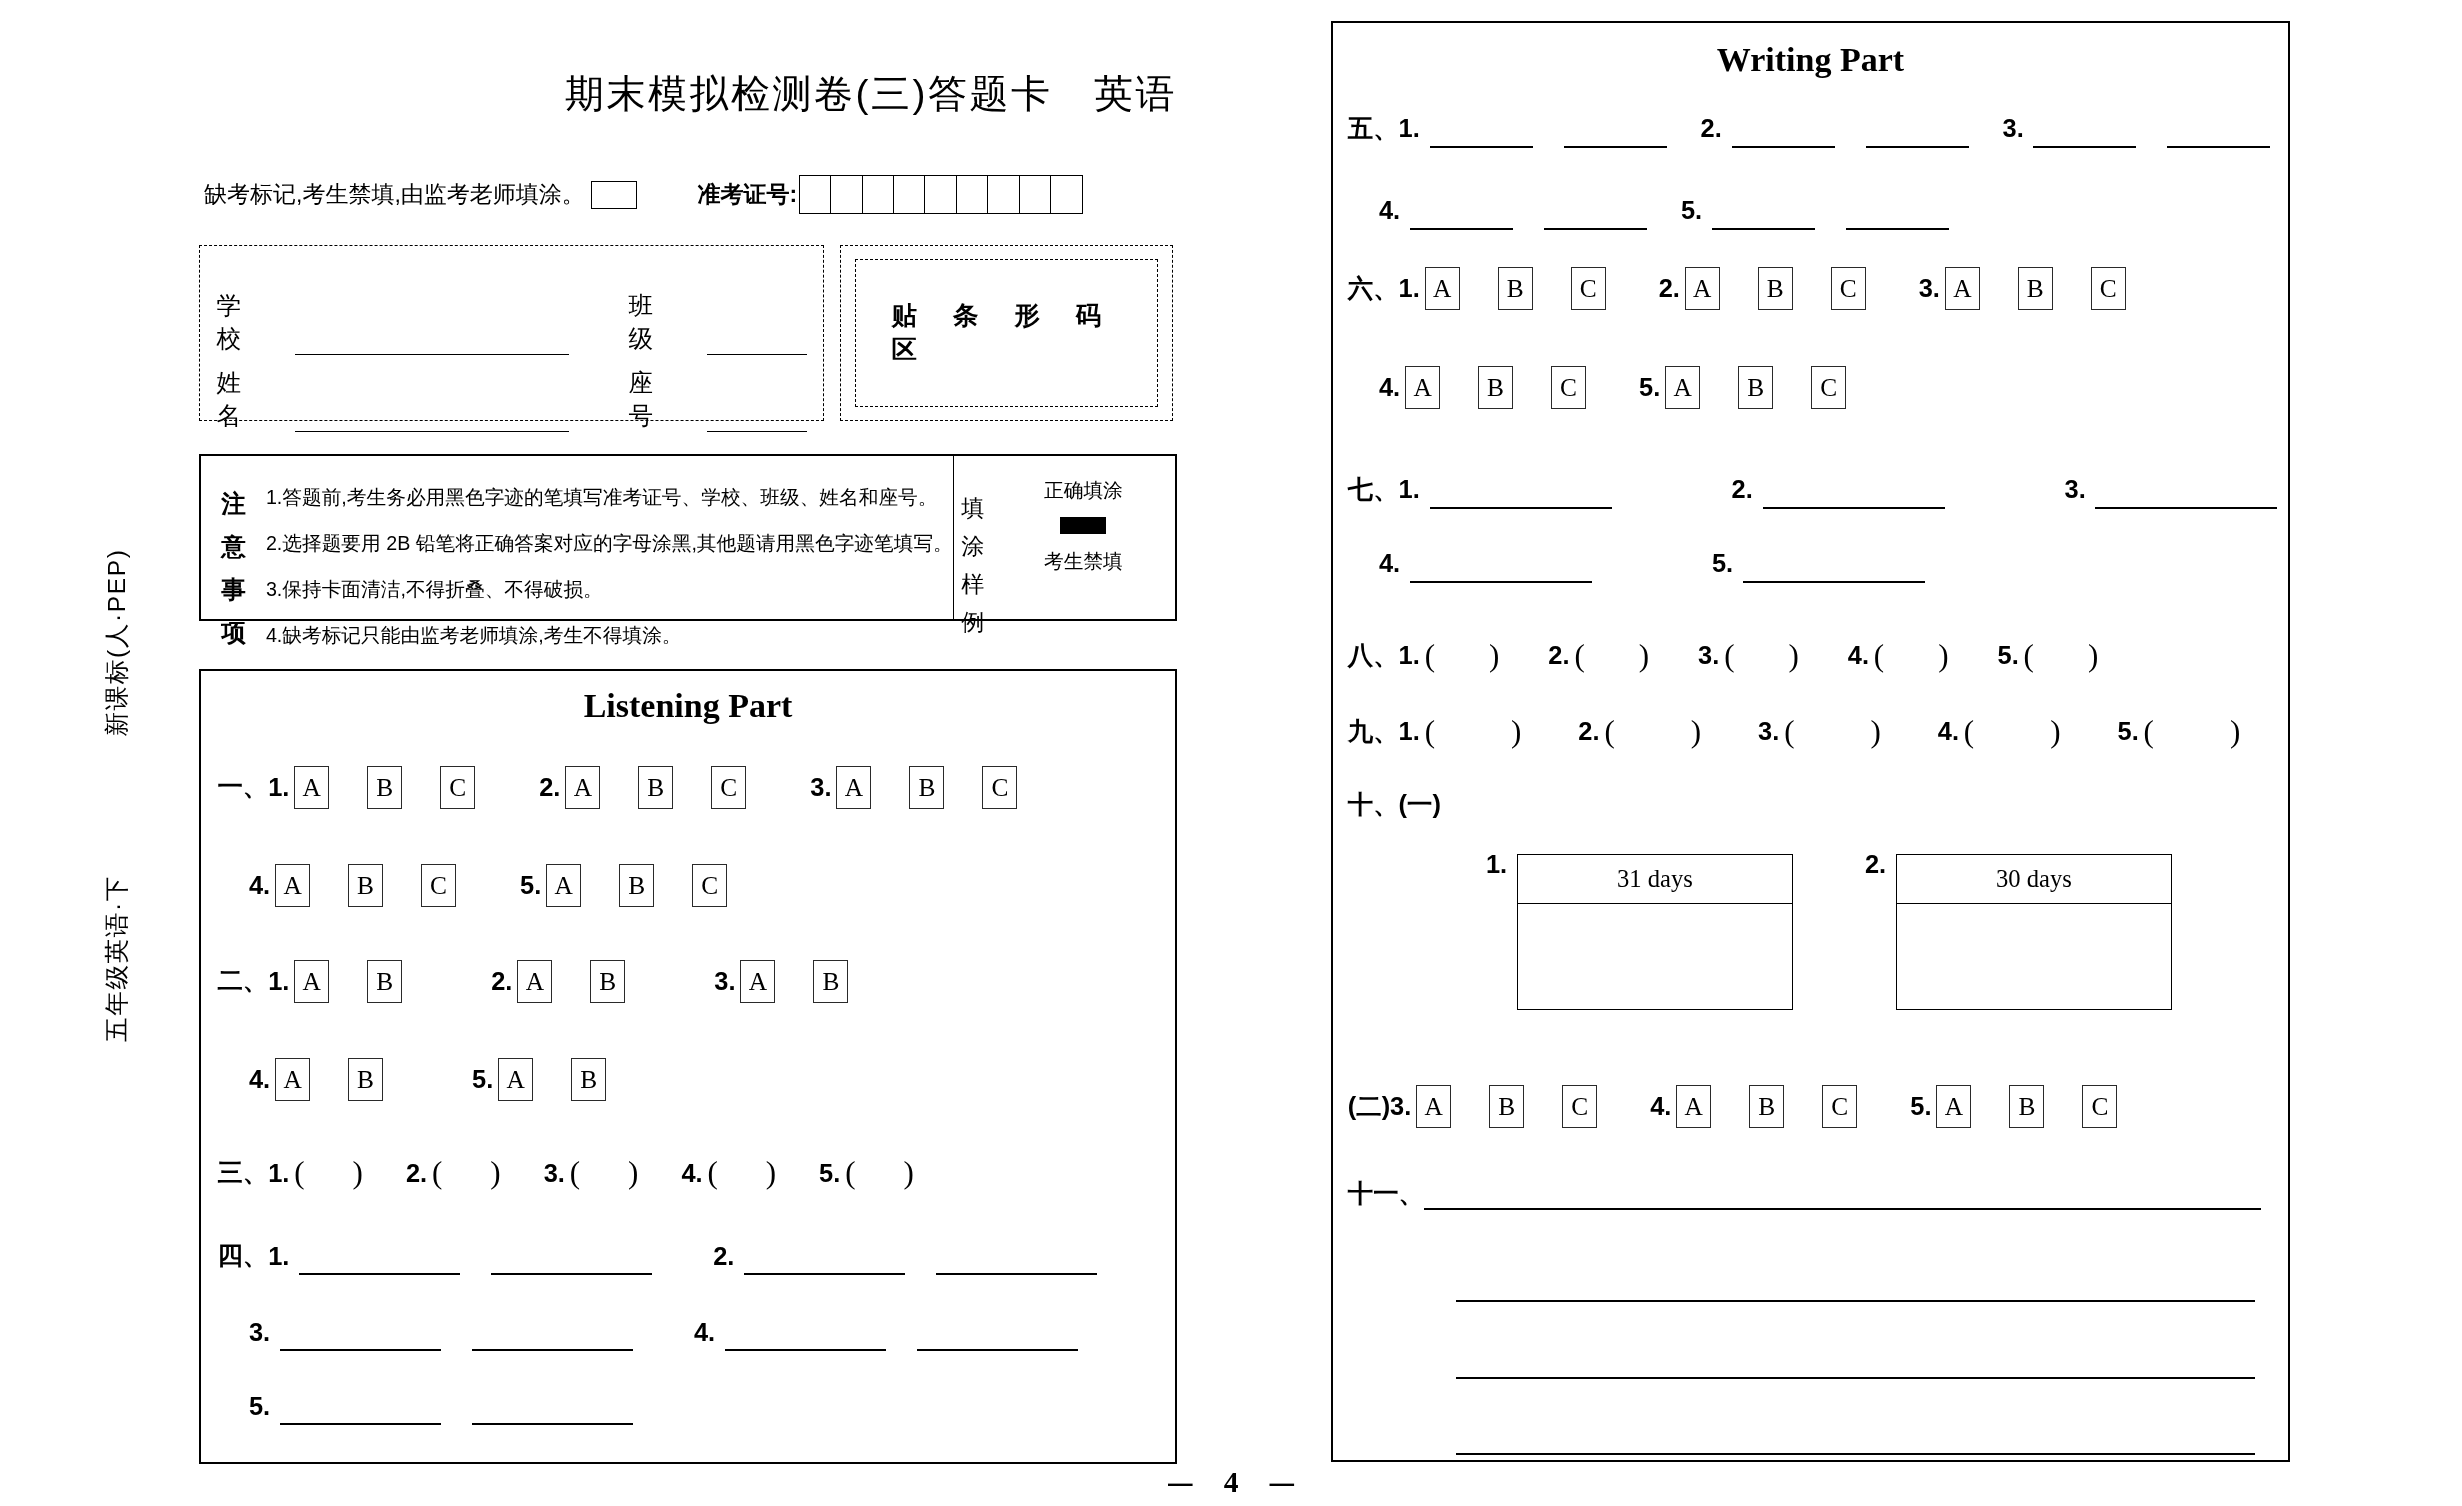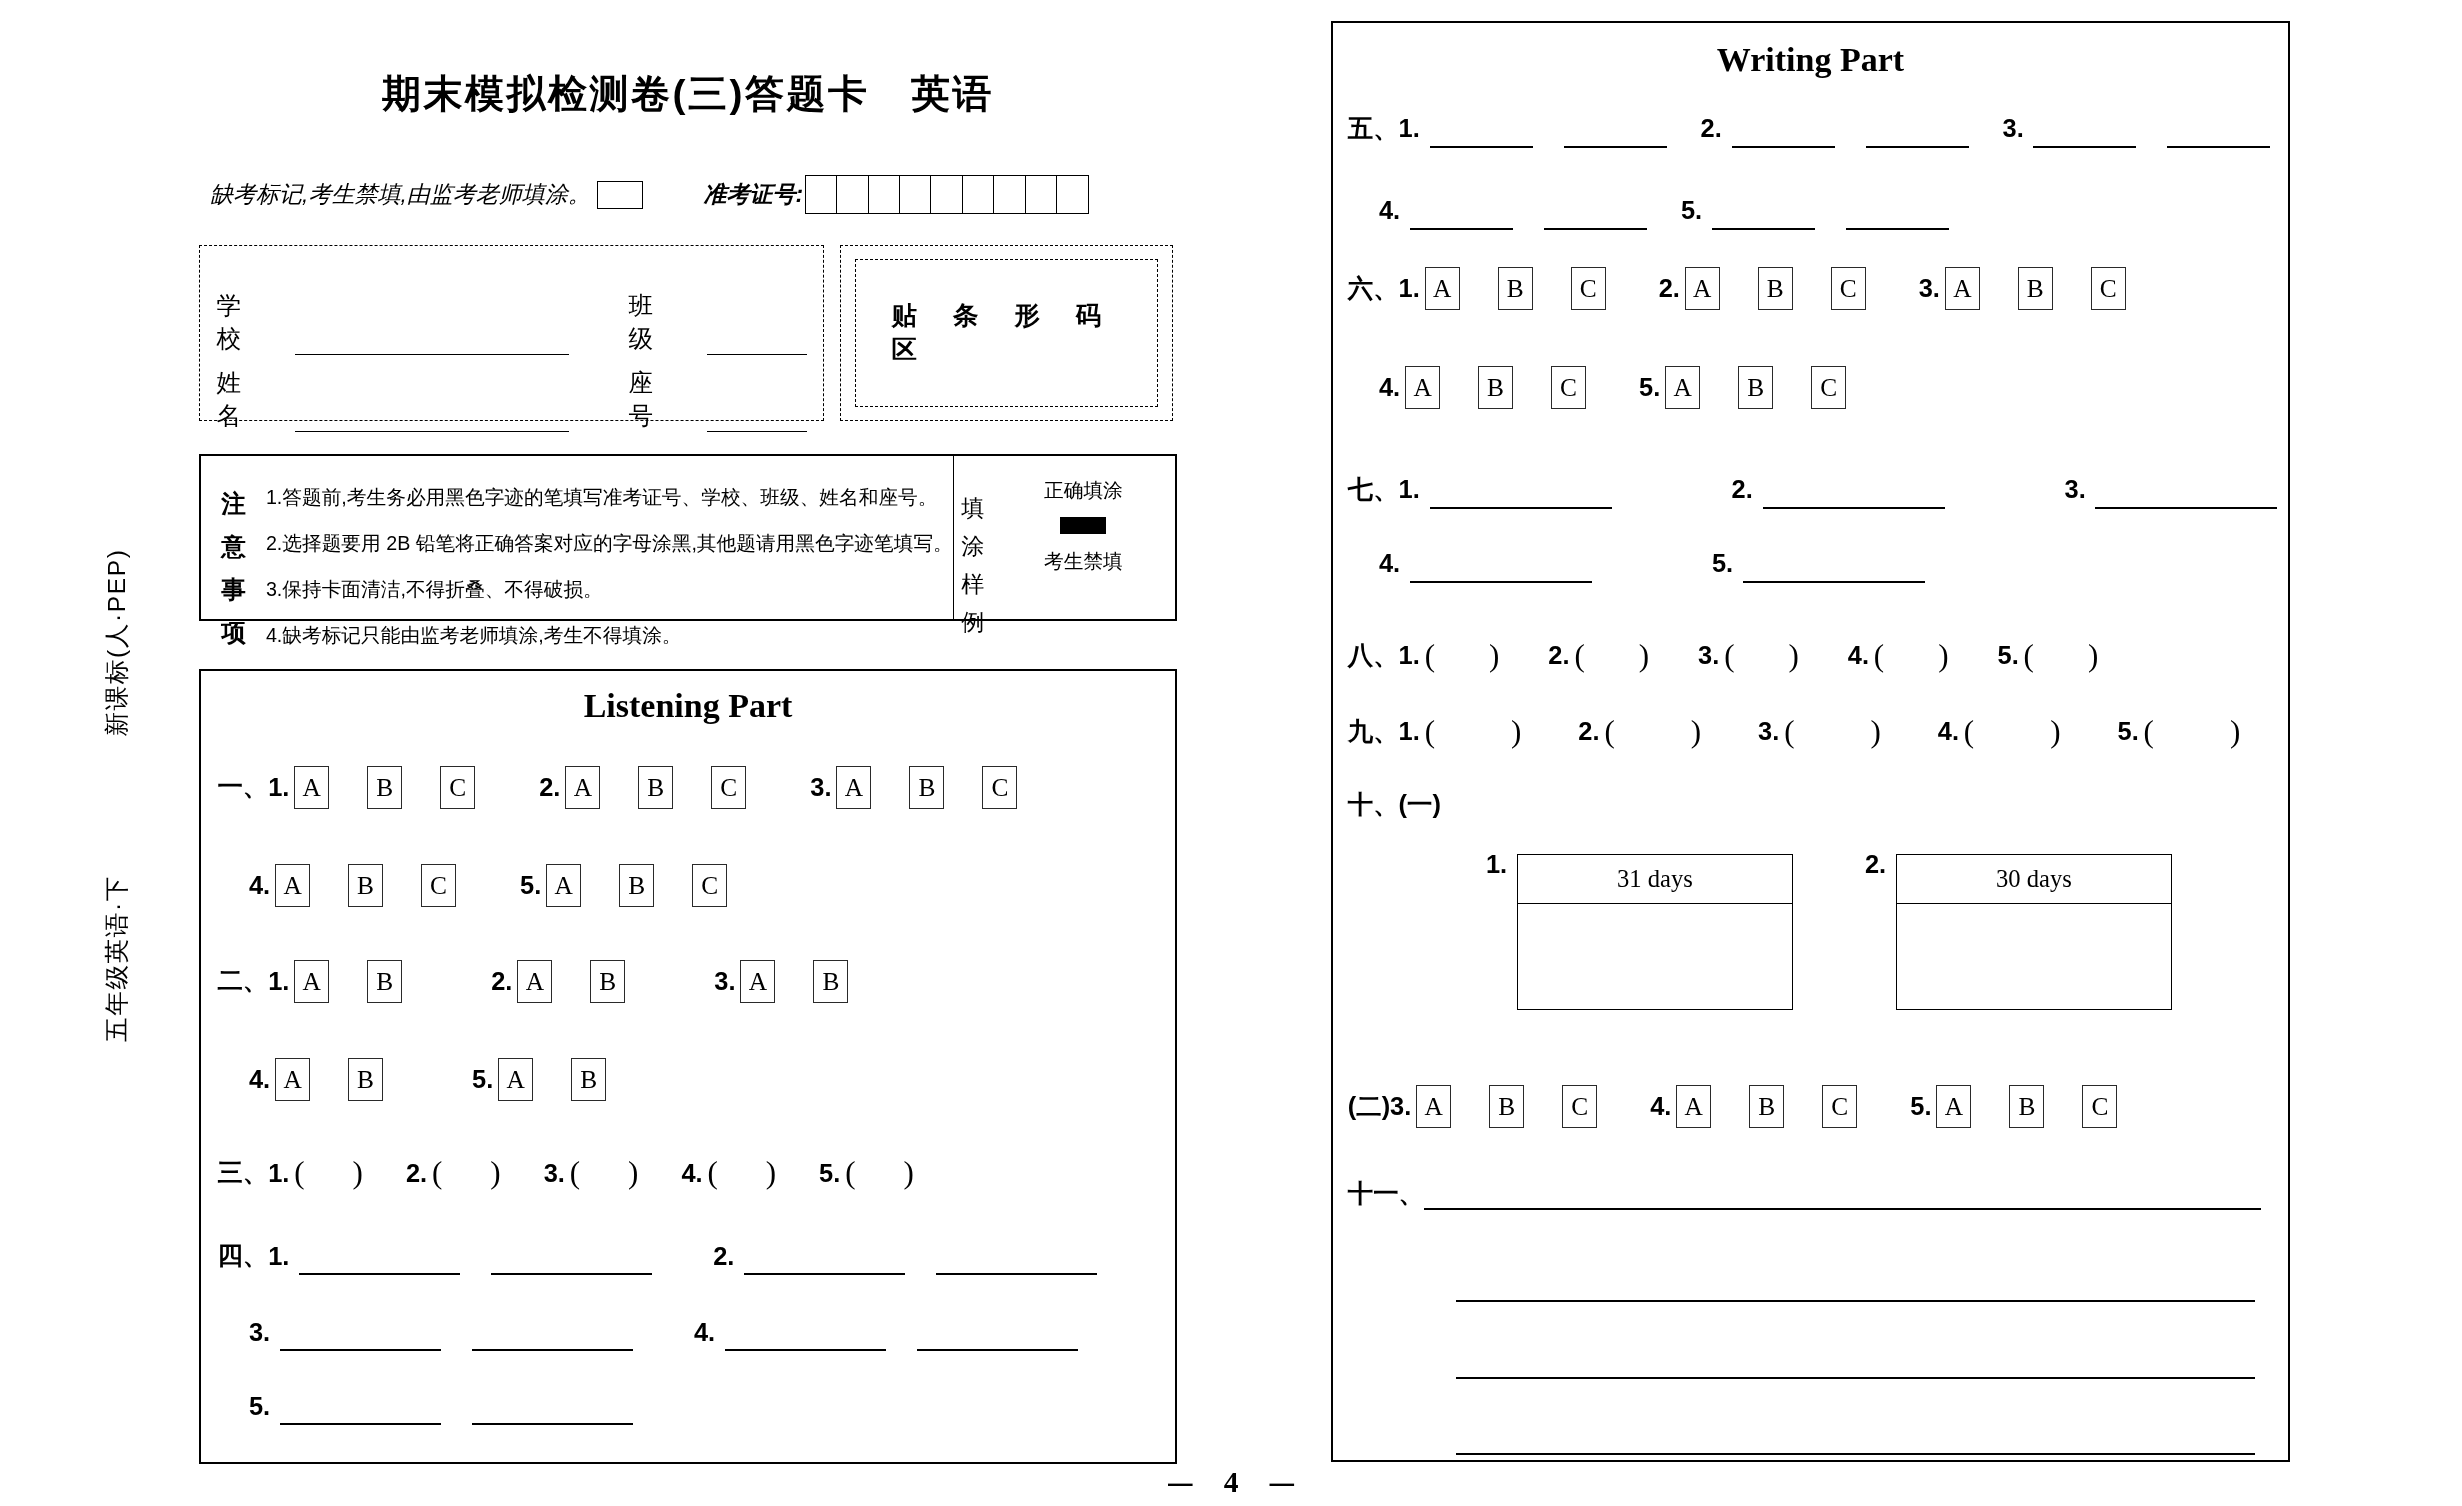--- a/index.html
+++ b/index.html
@@ -8,25 +8,25 @@
 
   
   .side-text { position:absolute; white-space:nowrap; font-size:24.6px; letter-spacing:1.6px;
     text-align:center; transform:rotate(-90deg); transform-origin:center; }
   #side-edition { width:279px; left:-23px; top:626px; }
   #side-grade   { width:189px; left:22px;  top:942px; }
 
   
   #left-page { position:absolute; left:199px; top:33px; width:978px; height:1445px; }
 
-  #page-title { position:absolute; top:34px; left:0; width:100%; text-align:center;
-    font-size:39px; font-weight:bold; letter-spacing:2.5px; }
-
-  #absent-row { position:absolute; top:141px; left:11px; width:973px; height:41px;
-    display:flex; align-items:center;font-style:italic; }
+  #page-title { position:absolute; top:34px; left:0; width:100%; text-align:right;
+    font-size:39px; font-weight:normal; letter-spacing:2.5px; }
+
+  #absent-row { position:absolute; top:141px; left:5px; width:973px; height:41px;
+    display:flex; align-items:center; }
   #absent-note { font-size:23px; }
   #absent-box { width:46px; height:28px; border:1.6px solid #000; margin-left:6.6px; }
   #admission-label { font-size:23px; margin-left:60px; font-weight:bold; }
   #admission-grid { display:flex; margin-left:3.3px; }
   .adm-cell { width:33px; height:39px; border:1.6px solid #000; margin-left:-1.6px; background:#fff; }
 
   #boxes-row { position:absolute; top:212px; left:0; width:978px; height:176px; display:flex; }
   #info-box { width:625px; height:176px; border:1.6px dashed #000; position:relative; }
   .info-row { position:absolute; left:16.4px; right:16.4px; display:flex; align-items:flex-end; font-size:24.6px;gap:30px; }
   .info-row.r1 { top:43px; }

